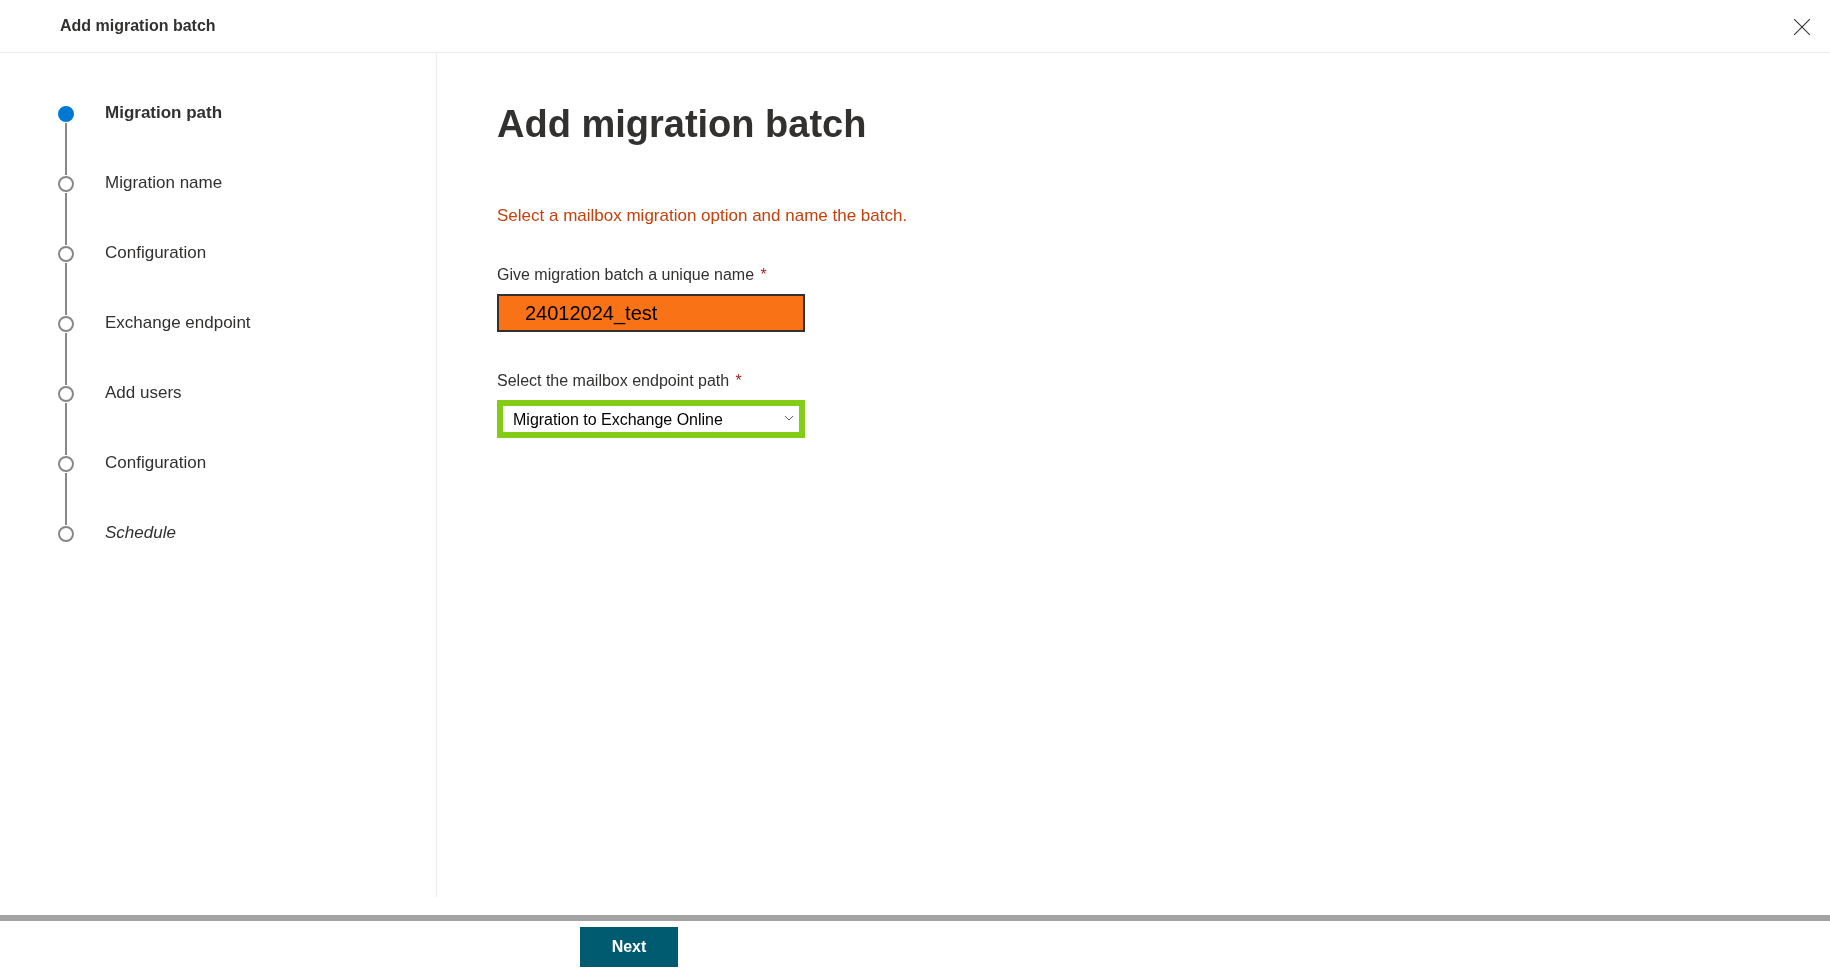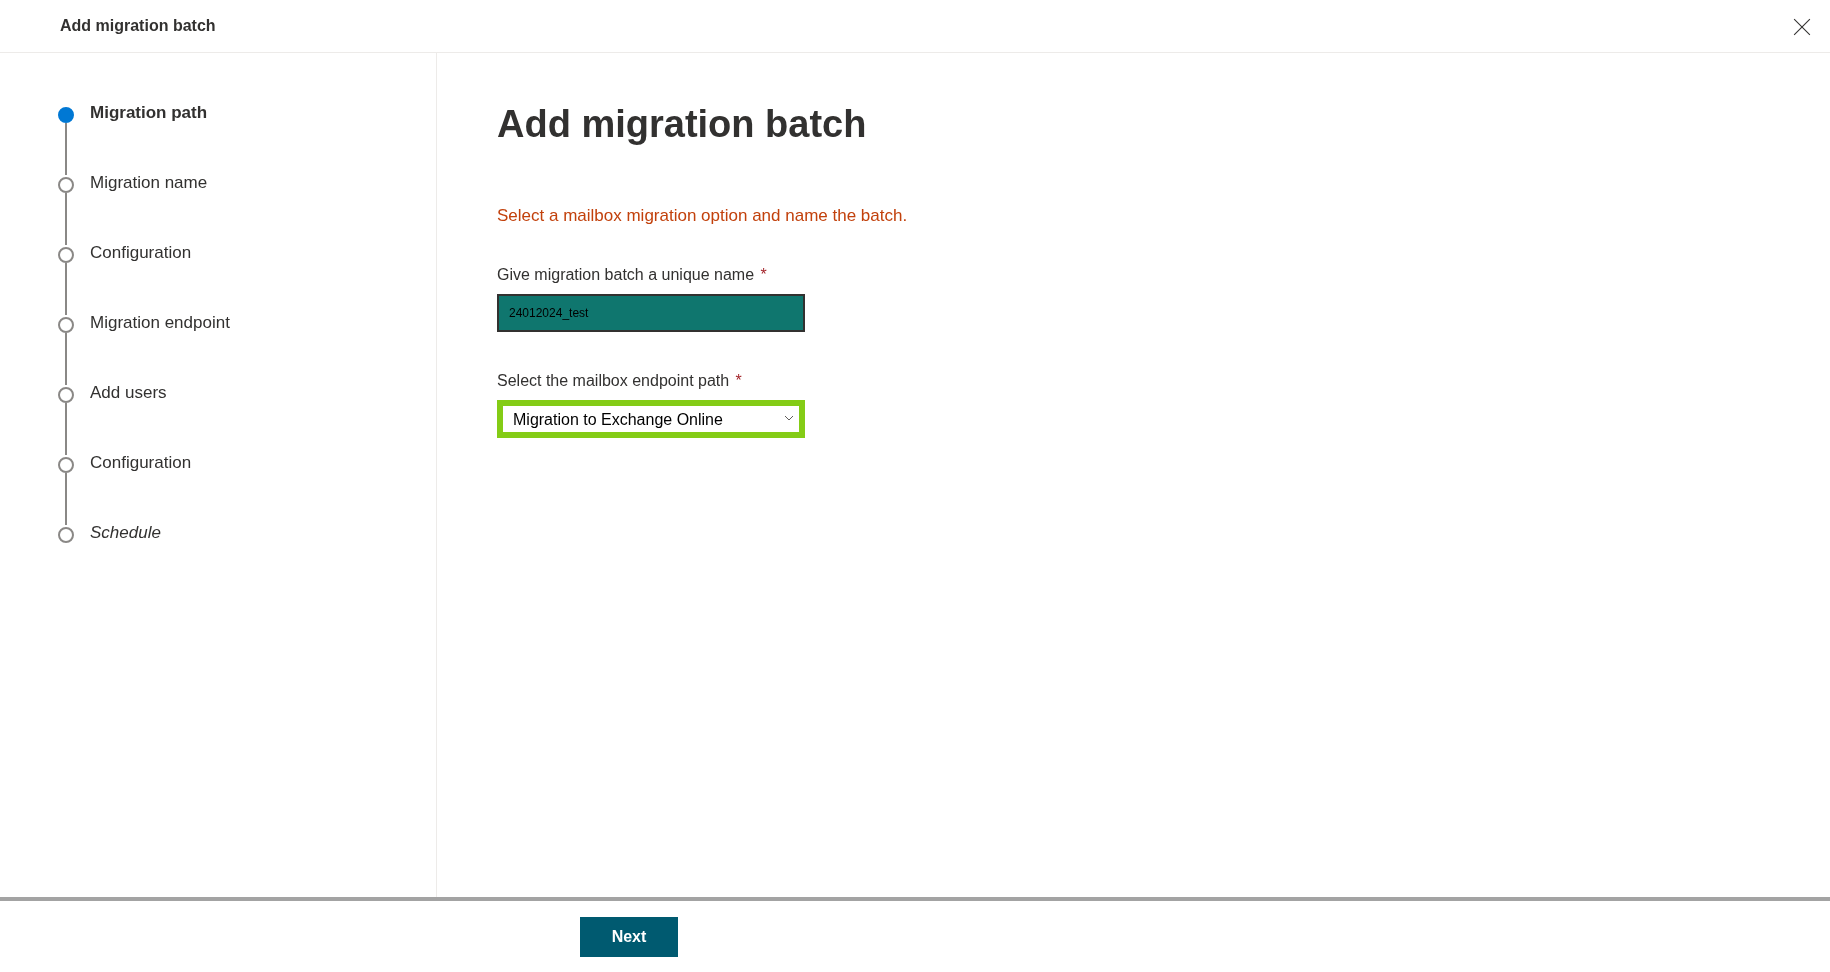--- a/index.html
+++ b/index.html
@@ -53,23 +53,24 @@
     .sidebar {
       width: 437px;
       border-right: 1px solid #edebe9;
       padding: 50px 0 0 58px;
     }
     .step-list {
       list-style: none;
     }
     .step-item {
       display: flex;
-      align-items: flex-end;
+      align-items: flex-start;
       position: relative;
       padding-bottom: 50px;
+      gap: 15px;
     }
     .step-item:last-child {
       padding-bottom: 0;
       font-style: italic;
     }
     .step-marker {
       width: 16px;
       height: 16px;
       border-radius: 50%;
       border: 2px solid #8a8886;
@@ -128,25 +129,25 @@
       color: #323130;
       margin-bottom: 10px;
     }
     .required {
       color: #a4262c;
       margin-left: 2px;
     }
     .text-input {
       width: 308px;
       height: 38px;
-      padding: 0 10px;
-      font-size: 12px;
+      padding: 0 26px;
+      font-size: 20px;
       font-family: inherit;
       border: 2px solid #323130;
-      background: #0f766e;
+      background: #f97316;
       outline: none;
     }
     .select-wrapper {
       position: relative;
       width: 308px;
     }
     .select-input {
       width: 100%;
       height: 38px;
       padding: 0 10px;
@@ -164,22 +165,22 @@
       top: 50%;
       transform: translateY(-50%);
       pointer-events: none;
       color: #605e5c;
     }
     .chevron svg {
       width: 12px;
       height: 12px;
     }
     .footer {
-      height: 75px;
-      border-top: 4px solid #a3a3a3;
+      height: 57px;
+      border-top: 6px solid #a3a3a3;
       display: flex;
       align-items: center;
       padding-left: 580px;
       position: absolute;
       bottom: 0;
       left: 0;
       right: 0;
       background: #ffffff;
     }
     .next-btn {
@@ -223,21 +224,21 @@
         <span class="step-label">Migration name</span>
       </li>
       <li class="step-item">
         <div class="step-marker"></div>
         <div class="step-connector"></div>
         <span class="step-label">Configuration</span>
       </li>
       <li class="step-item">
         <div class="step-marker"></div>
         <div class="step-connector"></div>
-        <span class="step-label">Migration endpoint</span>
+        <span class="step-label">Exchange endpoint</span>
       </li>
       <li class="step-item">
         <div class="step-marker"></div>
         <div class="step-connector"></div>
         <span class="step-label">Add users</span>
       </li>
       <li class="step-item">
         <div class="step-marker"></div>
         <div class="step-connector"></div>
         <span class="step-label">Configuration</span>

